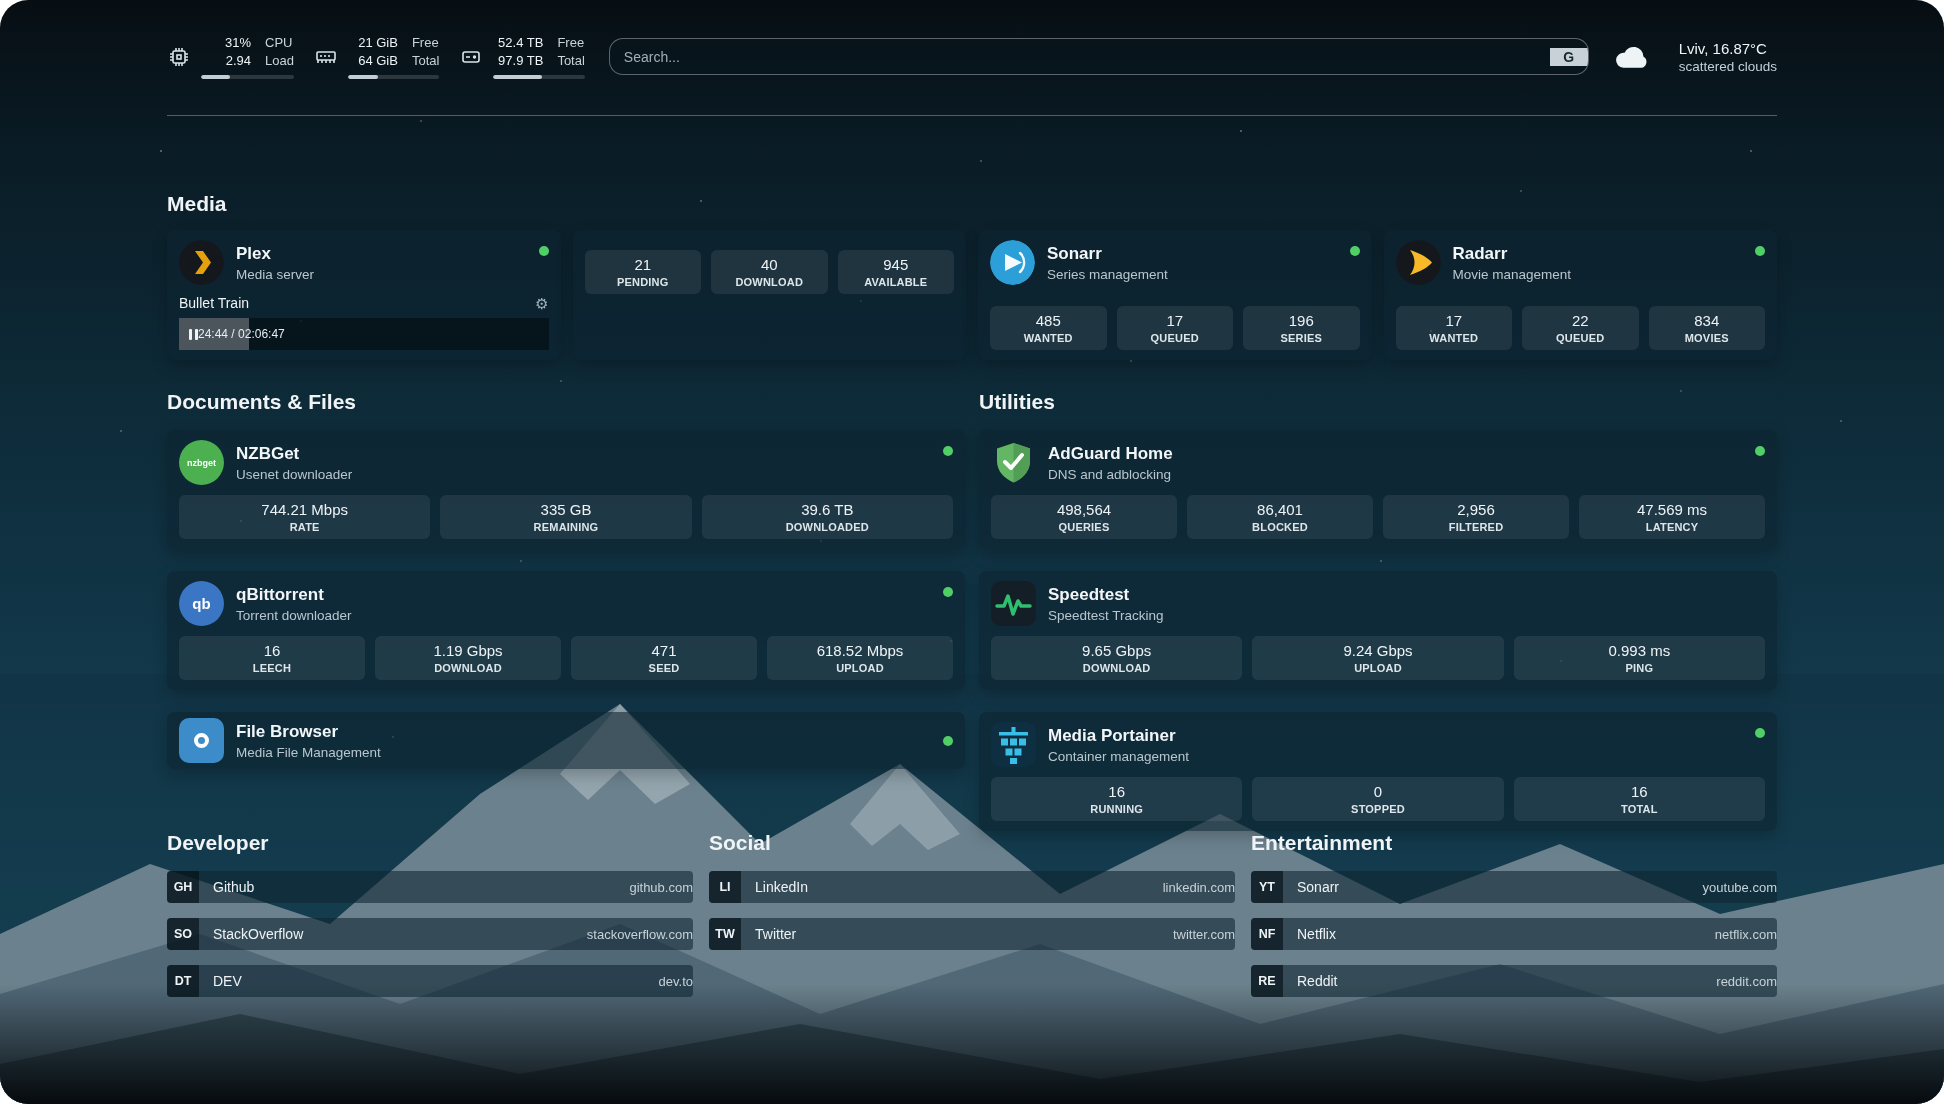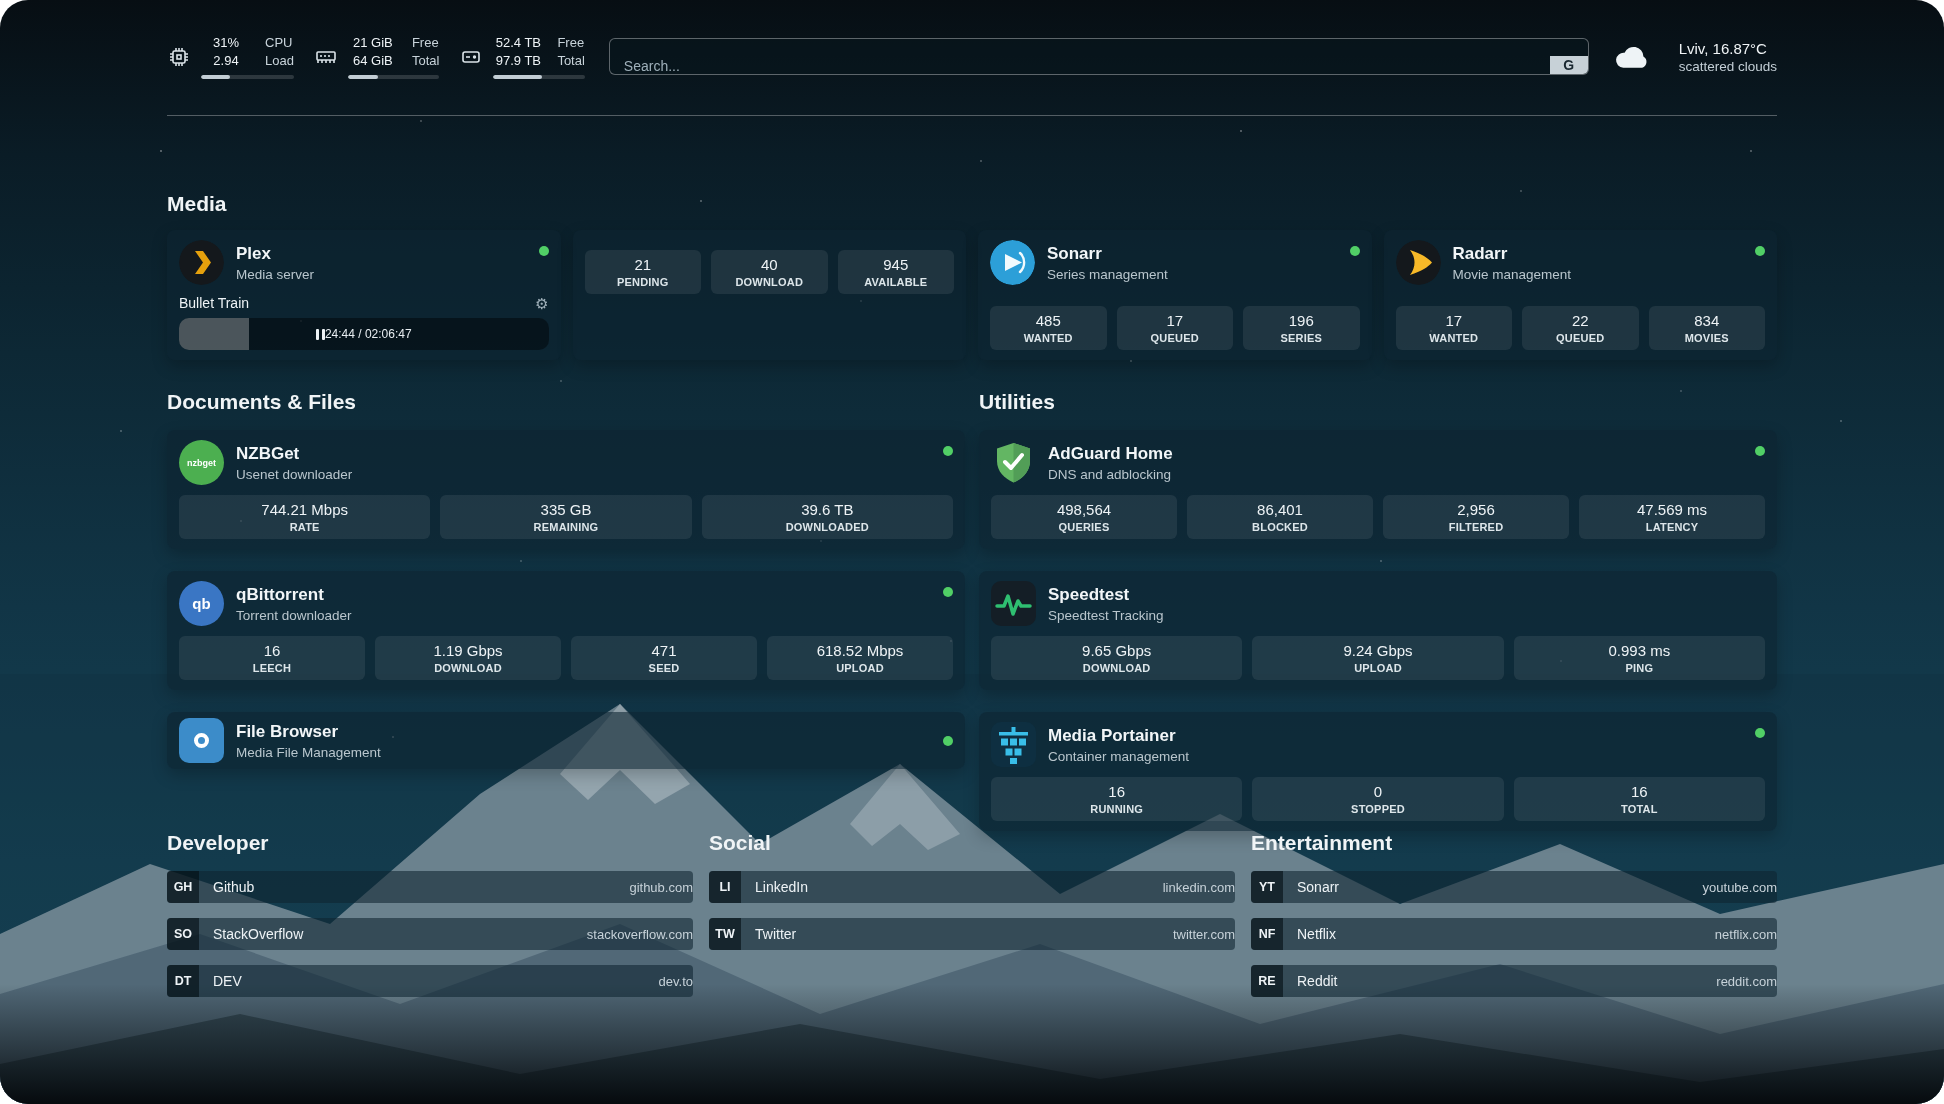--- a/index.html
+++ b/index.html
@@ -35,27 +35,27 @@
   .two-col .section-title{margin-bottom:16px;}
   .bottom-grid{display:grid;grid-template-columns:1fr 1fr 1fr;gap:16px;}
   .bottom-grid .section-title{margin-bottom:16px;}
   
   .sys-widgets{display:flex;align-items:center;gap:20px;}
   .sys-widget{display:flex;align-items:center;gap:10px;color:#dbe4e9;}
   .sys-icon{width:24px;height:24px;color:#dbe4e9;flex:none;}
   .sys-body{display:flex;flex-direction:column;}
   .sys-rows{display:flex;gap:14px;}
   .sys-col{display:flex;flex-direction:column;line-height:1.4;font-size:13px;}
-  .sys-col.values{text-align:center;color:#eef3f6;min-width:50px;}
+  .sys-col.values{text-align:right;color:#eef3f6;min-width:50px;}
   .sys-col.labels{color:#c8d3da;}
   .sys-bar{height:4px;background:rgba(255,255,255,.15);border-radius:2px;margin-top:5px;overflow:hidden;}
   .sys-bar .fill{height:100%;background:#c2cdd4;border-radius:2px;}
   
-  .search-wrap{flex:1;display:flex;align-items:flex-end;height:37px;background:rgba(8,22,30,.55);
-    border:1px solid rgba(255,255,255,.35);border-radius:6px;overflow:hidden;}
+  .search-wrap{flex:1;display:flex;align-items:center;height:37px;background:rgba(8,22,30,.55);
+    border:1px solid rgba(255,255,255,.35);border-radius:14px;overflow:hidden;}
   .search-wrap input{flex:1;background:transparent;border:none;outline:none;color:#eef3f6;font-size:14px;
     padding:0 14px;font-family:"Liberation Sans",sans-serif;}
   .search-wrap input::placeholder{color:#9fb0ba;}
   .engine{width:38px;border:none;background:#c7d1d7;color:#18262f;font-weight:700;font-size:14px;
     display:flex;align-items:center;justify-content:center;cursor:pointer;font-family:"Liberation Sans",sans-serif;}
   
   .weather{display:flex;gap:28px;flex:none;}
   .cloud-icon{width:38px;height:30px;flex:none;}
   .w-loc{font-size:15px;color:#f0f4f6;}
   .w-cond{font-size:13.5px;color:#c3ced5;margin-top:2px;}
@@ -79,22 +79,22 @@
     flex-direction:column;align-items:center;justify-content:center;gap:3px;}
   .stat-value{font-size:15px;color:#eef3f6;}
   .stat-label{font-size:11px;font-weight:700;color:#dde6ea;letter-spacing:.2px;}
   .app-row{margin-bottom:22px;}
   .slim{padding:6px 12px;}
   .slim .status-dot{align-self:center;margin-top:0;}
   
   .player-title-row{display:flex;justify-content:space-between;align-items:center;font-size:14px;
     color:#eef3f6;margin-top:2px;}
   .gear{color:#9fb0ba;font-size:15px;cursor:pointer;line-height:1;}
-  .player-bar{position:relative;height:22px;border-radius:10px;background:rgba(0,0,0,.42);display:flex;
-    align-items:center;justify-content:center;padding:16px 10px;margin-top:7px;overflow:hidden;}
+  .player-bar{position:relative;height:22px;border-radius:0;background:rgba(0,0,0,.42);display:flex;
+    align-items:center;justify-content:flex-start;padding:16px 10px;margin-top:7px;overflow:hidden;}
   .player-bar .pfill{position:absolute;left:0;top:0;bottom:0;background:rgba(255,255,255,.28);}
   .pause{display:flex;gap:3px;position:relative;cursor:pointer;}
   .pause i{width:3px;height:11px;background:#eef3f6;display:block;border-radius:1px;}
   .ptime{font-size:12px;color:#e7edf1;position:relative;}
   
   .fb-ring{width:15px;height:15px;border:4px solid #fff;border-radius:50%;display:block;}
   .nz-label{font-size:9px;font-weight:700;}
   .qb-label{font-size:15px;font-weight:700;}
   
   .bm-row{display:flex;align-items:center;height:32px;background:rgba(13,36,48,.58);border-radius:4px;

